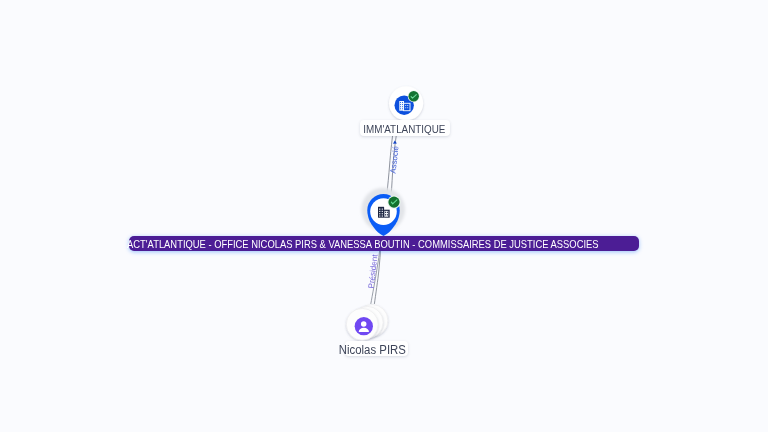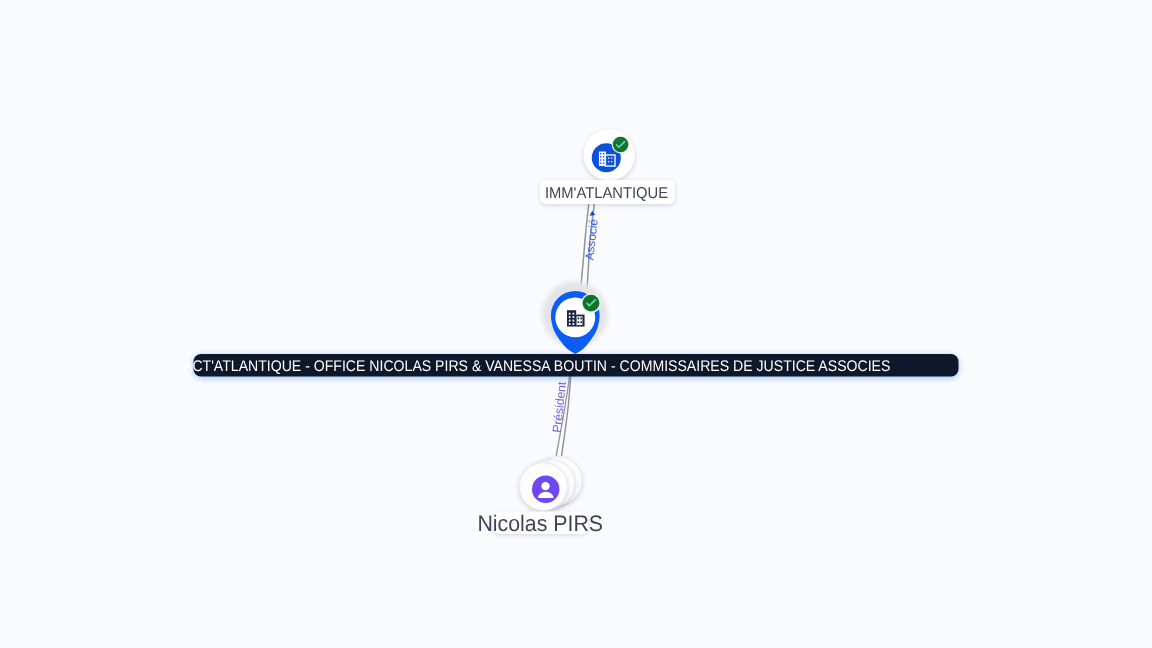--- a/index.html
+++ b/index.html
@@ -7,23 +7,23 @@
   body{width:768px;height:432px;background:#fafbfe;overflow:hidden;
        font-family:"Liberation Sans",sans-serif;-webkit-font-smoothing:antialiased;}
   #stage{position:relative;width:768px;height:432px;background:#fafbfe;border-radius:13px;}
   .lyr{position:absolute;left:0;top:0;width:768px;height:432px;}
 
   
   .chip{position:absolute;background:#fff;border-radius:4px;
         box-shadow:0 1px 3px rgba(60,70,100,.18);
         color:#3e4559;white-space:nowrap;
         display:flex;align-items:center;justify-content:center;}
-  .chip.sel{background:#0f172a;color:#fff;border-radius:5px;
+  .chip.sel{background:#4c1d95;color:#fff;border-radius:5px;
             box-shadow:0 1px 4px rgba(13,110,253,.40);
-            justify-content:flex-end;}
+            justify-content:center;}
   .chip > span{display:inline-block;white-space:nowrap;transform:scaleX(0.948);
                transform-origin:center center;}
   .chip.sel > span{transform-origin:left center;transform:scaleX(0.912);}
 </style>
 </head>
 <body>
 
 <div id="stage">
 
   <svg class="lyr" viewBox="0 0 768 432">
@@ -138,17 +138,17 @@
   </svg>
 
   <div class="chip" style="left:359.5px;top:120.2px;width:90px;height:15.4px;font-size:10.4px;padding-top:2.4px;box-sizing:border-box;">
     <span>IMM'ATLANTIQUE</span>
   </div>
 
   <div class="chip sel" style="left:129.4px;top:236.1px;width:509.5px;height:14.7px;font-size:10.3px;padding-left:3.6px;padding-top:1.8px;box-sizing:border-box;">
     <span>ACT'ATLANTIQUE - OFFICE NICOLAS PIRS &amp; VANESSA BOUTIN - COMMISSAIRES DE JUSTICE ASSOCIES</span>
   </div>
 
-  <div class="chip" style="left:329px;top:340.8px;width:62.8px;height:15.4px;font-size:15px;padding-top:2.4px;box-sizing:border-box;">
+  <div class="chip" style="left:345px;top:340.8px;width:62.8px;height:15.4px;font-size:12px;padding-top:2.4px;box-sizing:border-box;justify-content:flex-end;">
     <span>Nicolas PIRS</span>
   </div>
 
 </div>
 
 </body></html>

